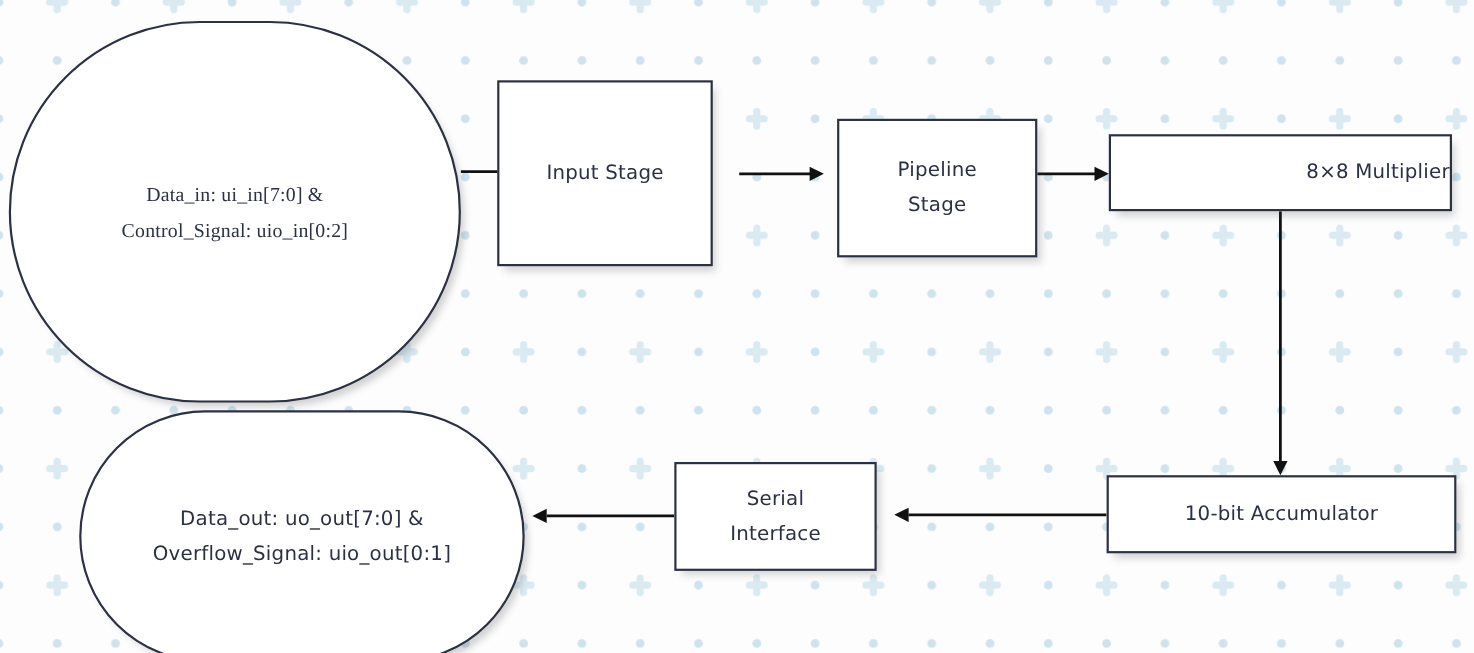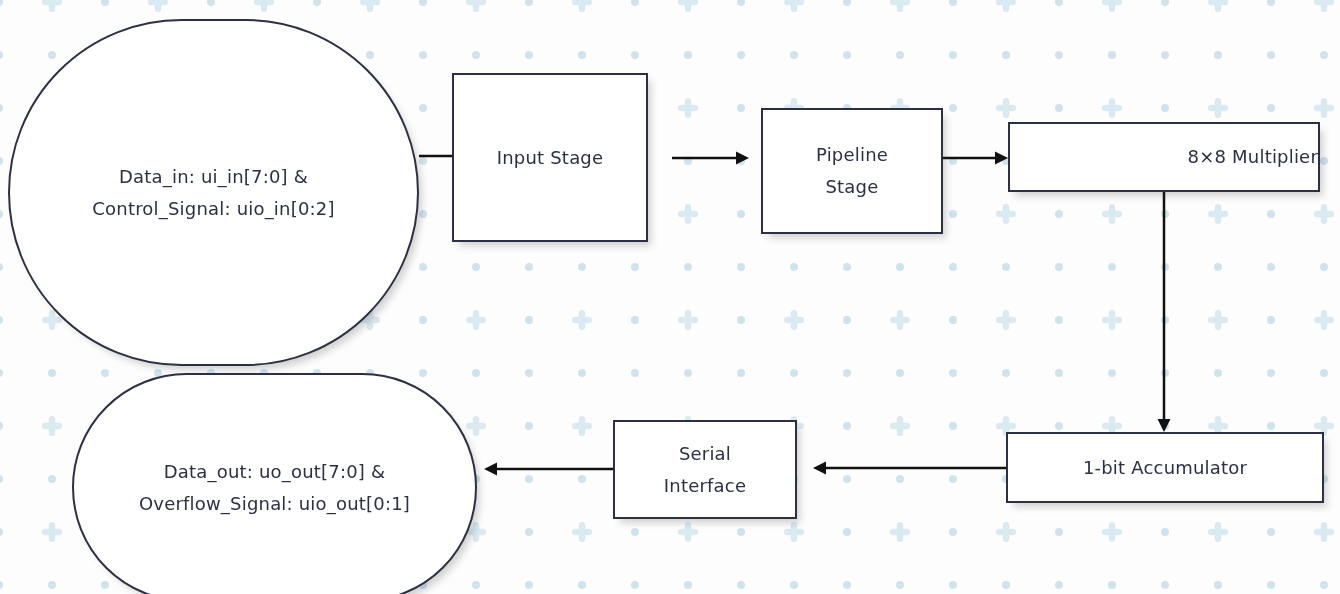--- a/index.html
+++ b/index.html
@@ -50,21 +50,21 @@
     text-align:center;
     font-size:18px;
     line-height:32px;
     letter-spacing:0.2px;
     white-space:pre-line;
     box-shadow:5px 6px 7px -2px rgba(60,60,60,0.22);
   }
   .stadium{border-radius:999px;}
   .node-label{white-space:pre-line;}
   
-  #n-data-in      {left:8px;   top:19px;  width:411px; height:347px;}
+  #n-data-in      {left:8px;   top:19px;  width:411px; height:347px;font-family:Liberation Serif, serif;}
   #n-input-stage  {left:452px; top:73px;  width:196px; height:169px;}
   #n-pipeline     {left:749px; top:108px; width:182px; height:126px;margin-left:12px;}
   #n-multiplier   {left:1008px;top:122px; width:312px; height:70px;justify-content:flex-end;}
   #n-accumulator  {left:1006px;top:432px; width:318px; height:71px;}
   #n-serial       {left:613px; top:420px; width:184px; height:99px;}
   #n-data-out     {left:72px;  top:373px; width:405px; height:229px;}
 </style>
 </head>
 <body>
 
@@ -124,21 +124,21 @@
   <div id="n-pipeline" class="node">
     <span class="node-label">Pipeline
 Stage</span>
   </div>
 
   <div id="n-multiplier" class="node">
     <span class="node-label">8×8 Multiplier</span>
   </div>
 
   <div id="n-accumulator" class="node">
-    <span class="node-label">1-bit Accumulator</span>
+    <span class="node-label">10-bit Accumulator</span>
   </div>
 
   <div id="n-serial" class="node">
     <span class="node-label">Serial
 Interface</span>
   </div>
 
   <div id="n-data-out" class="node stadium">
     <span class="node-label">Data_out: uo_out[7:0] &amp;
 Overflow_Signal: uio_out[0:1]</span>

